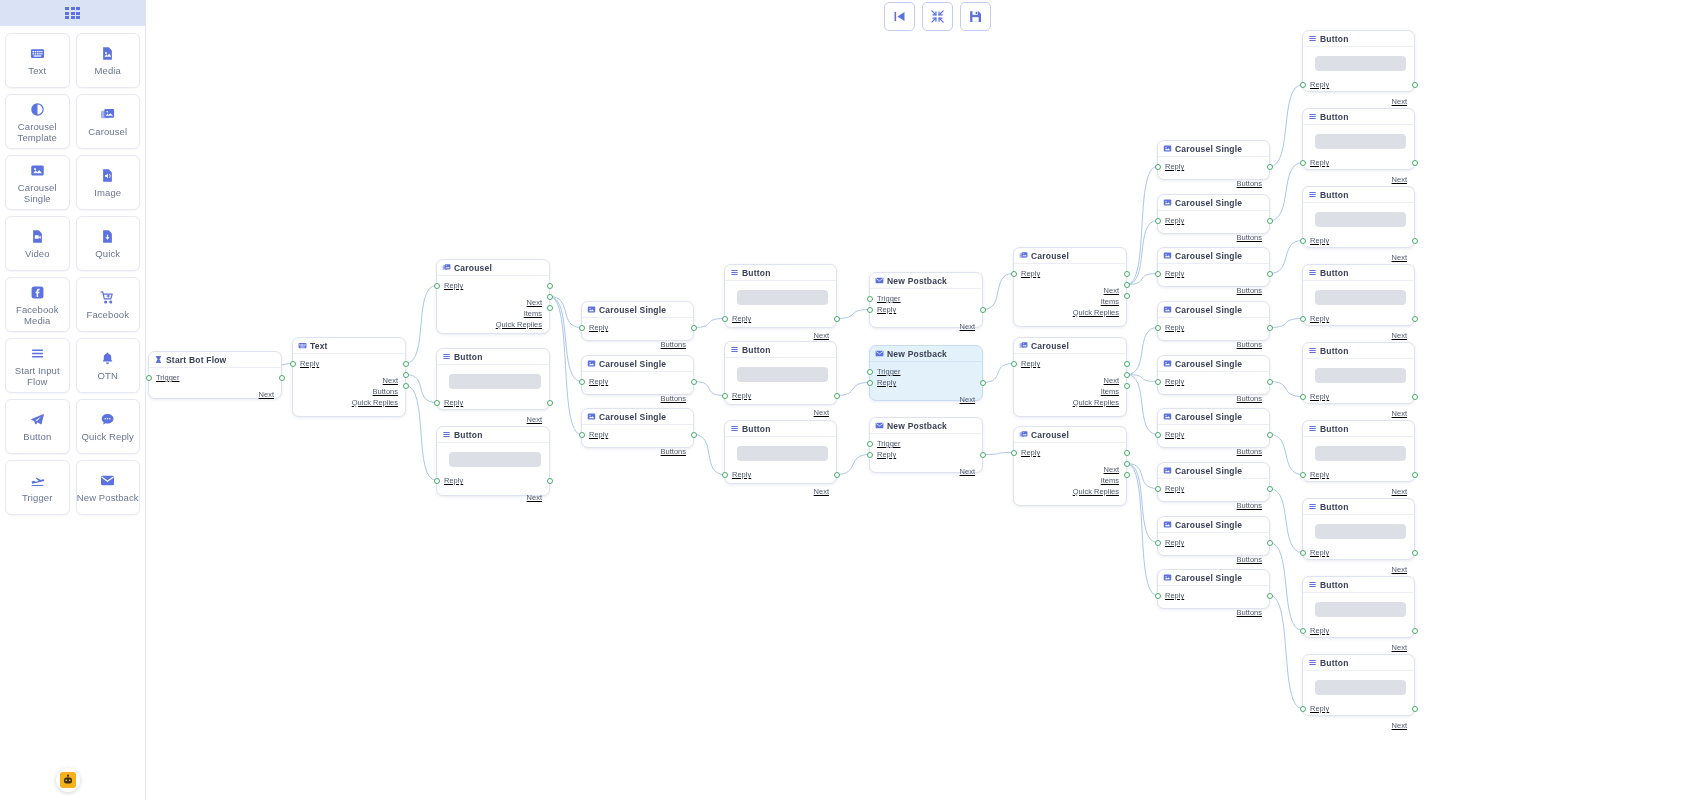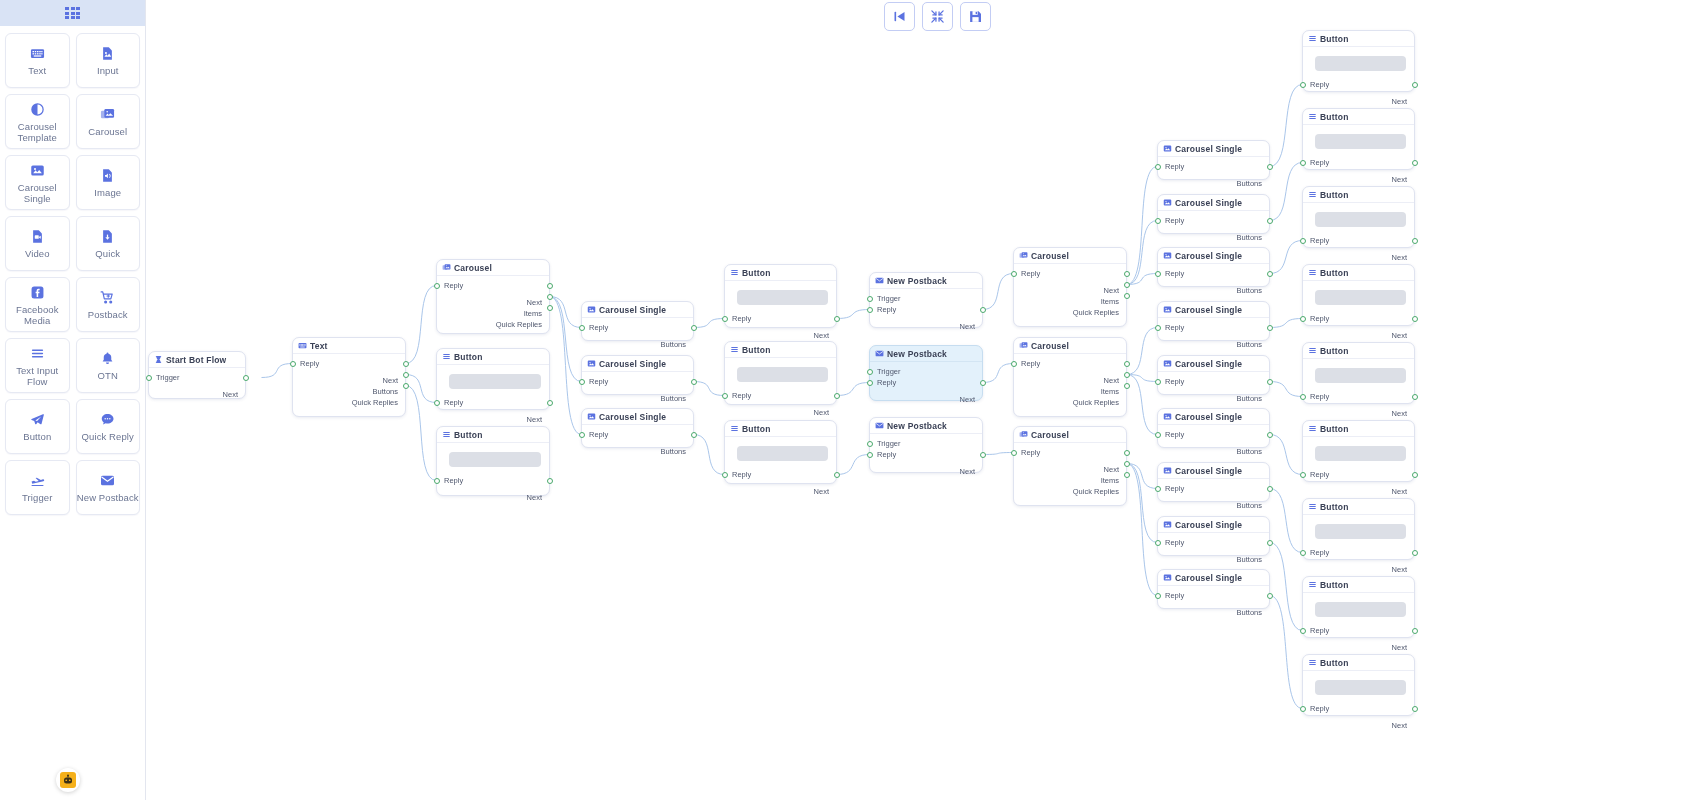--- a/index.html
+++ b/index.html
@@ -123,20 +123,21 @@
   .placeholder-bar {
     height: 15px; margin: 5px 8px 8px 12px;
     background: #dcdfe6; border-radius: 4px;
   }
 
   .port-row {
     position: relative;
     height: 11px;
     display: flex; align-items: center; justify-content: space-between;
     padding: 0 7px;
+    text-decoration: underline;
   }
   .port-label { font-size: 7.5px; color: #50586e; white-space: nowrap; }
   .port-label.right { margin-left: auto; margin-top: 33px; }
   .port-dot {
     position: absolute;
     width: 6px; height: 6px;
     border-radius: 50%;
     background: #ffffff;
     border: 1px solid #4aa96c;
     cursor: crosshair;
@@ -188,21 +189,21 @@
   <div class="pal-item">
     <span class="pal-ico">
             <svg width="15" height="15" viewBox="0 0 24 24" fill="currentColor">
               <path d="M5 2h9l5 5v15H5z"></path>
               <g fill="#fff">
                 <circle cx="9.5" cy="11" r="1.6"></circle>
                 <path d="M7 17l3-4 2.2 2.6L14.6 12 18 17z"></path>
               </g>
             </svg>
           </span>
-    <div class="pal-label">Input</div>
+    <div class="pal-label">Media</div>
   </div>
   <div class="pal-item">
     <span class="pal-ico">
             <svg width="15" height="15" viewBox="0 0 24 24" fill="currentColor">
               <path d="M12 2a10 10 0 100 20A10 10 0 0012 2zm0 18V4a8 8 0 010 16z"></path>
             </svg>
           </span>
     <div class="pal-label">Carousel Template</div>
   </div>
   <div class="pal-item">
@@ -277,31 +278,31 @@
   </div>
   <div class="pal-item">
     <span class="pal-ico">
             <svg width="15" height="15" viewBox="0 0 24 24" fill="none" stroke="currentColor" stroke-width="1.9" stroke-linecap="round" stroke-linejoin="round">
               <path d="M1.8 3h2.6l2.5 11.2h10.4l2.2-7.6H6"></path>
               <circle cx="9" cy="19.2" r="1.5" fill="currentColor"></circle>
               <circle cx="17.2" cy="19.2" r="1.5" fill="currentColor"></circle>
               <path d="M13.2 7.6v4M11.2 9.6h4"></path>
             </svg>
           </span>
-    <div class="pal-label">Postback</div>
+    <div class="pal-label">Facebook</div>
   </div>
   <div class="pal-item">
     <span class="pal-ico">
             <svg width="15" height="15" viewBox="0 0 24 24" fill="currentColor">
               <rect x="3" y="5.5" width="18" height="2.4" rx="1.2"></rect>
               <rect x="3" y="10.8" width="18" height="2.4" rx="1.2"></rect>
               <rect x="3" y="16.1" width="18" height="2.4" rx="1.2"></rect>
             </svg>
           </span>
-    <div class="pal-label">Text Input Flow</div>
+    <div class="pal-label">Start Input Flow</div>
   </div>
   <div class="pal-item">
     <span class="pal-ico">
             <svg width="15" height="15" viewBox="0 0 24 24" fill="currentColor">
               <path d="M12 2.2a1.5 1.5 0 011.5 1.5v.6A6 6 0 0118 10v4l1.8 2.6H4.2L6 14v-4a6 6 0 014.5-5.8v-.5A1.5 1.5 0 0112 2.2z"></path>
               <path d="M9.6 18.2h4.8a2.4 2.4 0 01-4.8 0z"></path>
             </svg>
           </span>
     <div class="pal-label">OTN</div>
   </div>
@@ -418,21 +419,21 @@
         <path d="M1123.5,220.5 C1147.5,220.5 1132.5,162.5 1156.5,162.5" fill="none" stroke="#aac6ea" stroke-width="1"></path>
         <path d="M1123.5,273.5 C1147.5,273.5 1132.5,240.5 1156.5,240.5" fill="none" stroke="#aac6ea" stroke-width="1"></path>
         <path d="M1123.5,327.5 C1147.5,327.5 1132.5,318.5 1156.5,318.5" fill="none" stroke="#aac6ea" stroke-width="1"></path>
         <path d="M1123.5,381.5 C1147.5,381.5 1132.5,396.5 1156.5,396.5" fill="none" stroke="#aac6ea" stroke-width="1"></path>
         <path d="M1123.5,434.5 C1147.5,434.5 1132.5,474.5 1156.5,474.5" fill="none" stroke="#aac6ea" stroke-width="1"></path>
         <path d="M1123.5,488.5 C1147.5,488.5 1132.5,552.5 1156.5,552.5" fill="none" stroke="#aac6ea" stroke-width="1"></path>
         <path d="M1123.5,542.5 C1147.5,542.5 1132.5,630.5 1156.5,630.5" fill="none" stroke="#aac6ea" stroke-width="1"></path>
         <path d="M1123.5,595.5 C1147.5,595.5 1132.5,708.5 1156.5,708.5" fill="none" stroke="#aac6ea" stroke-width="1"></path>
       </svg>
     <div id="nodes">
-        <div class="node" id="n1" style="left:2px;top:351px;width:98px;height:48px">
+        <div class="node" id="n1" style="left:2px;top:351px;width:134px;height:48px">
     <div class="node-head">
       <span class="nh-ico">
               <svg width="9" height="9" viewBox="0 0 24 24" fill="currentColor">
                 <path d="M5 2.4h14v2.2h-1.2c0 3.1-1.6 5.6-3.6 7.4 2 1.8 3.6 4.3 3.6 7.4H19v2.2H5v-2.2h1.2c0-3.1 1.6-5.6 3.6-7.4-2-1.8-3.6-4.3-3.6-7.4H5z"></path>
               </svg>
             </span>
       <span class="node-title">Start Bot Flow</span>
     </div>
     <div class="node-body">
 

